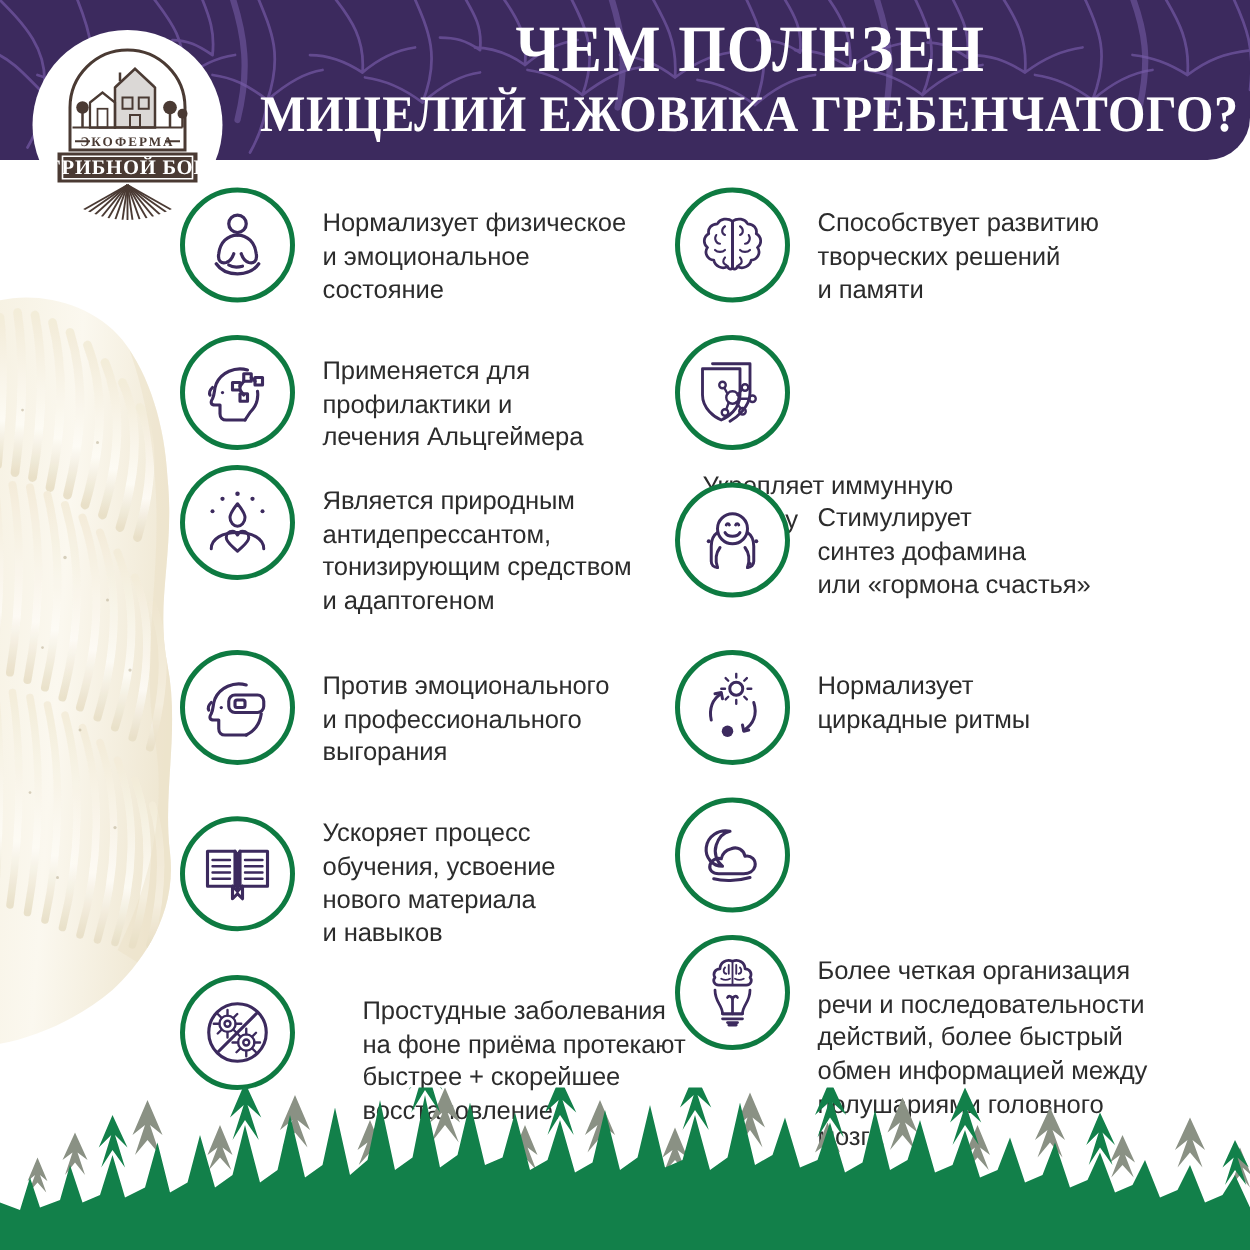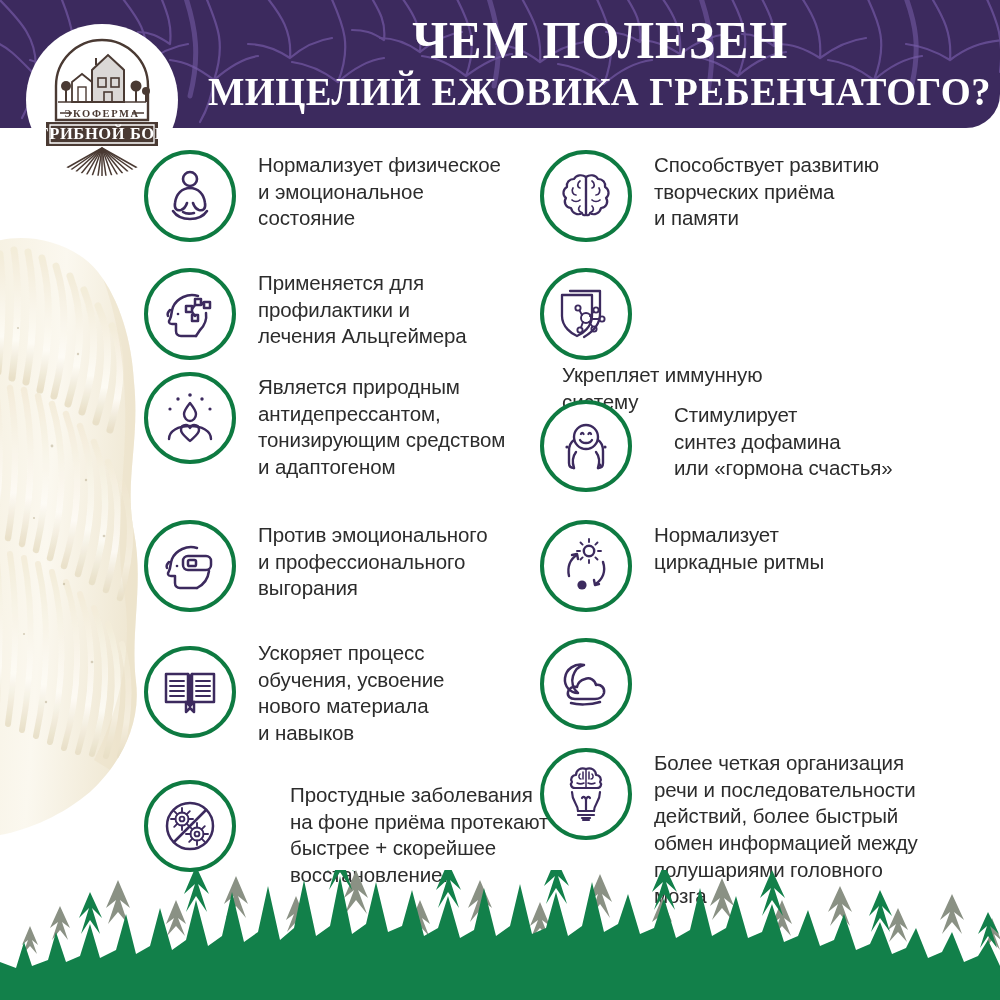--- a/index.html
+++ b/index.html
@@ -133,20 +133,21 @@
 
   .item-text {
     margin-left: 22px;
     font-size: 20.5px;
     line-height: 1.30;
     color: #2c2c2c;
     letter-spacing: -0.1px;
     font-family: "Liberation Sans", "DejaVu Sans", sans-serif;
     white-space: pre-line;
     padding-top: 2px;
+    margin-top: 14px;
   }
 
   
   #forest {
     position: absolute;
     left: 0; bottom: 0;
     width: 1000px; height: 130px;
     z-index: 5;
   }
 </style>
@@ -471,21 +472,21 @@
               <path d="M14,30 C16,32 20,32 22,30"></path>
               <path d="M22,36 C20,38 20,41 23,42"></path>
               <path d="M34,11 C37,13 37,17 34,18"></path>
               <path d="M41,18 C43,21 41,25 38,25"></path>
               <path d="M42,30 C40,32 36,32 34,30"></path>
               <path d="M34,36 C36,38 36,41 33,42"></path>
             </g>
           </svg>
         </div>
         <div class="item-text">Способствует развитию
-творческих приёма
+творческих решений
 и памяти</div>
       </div>
 
       <div class="item" style="top:140px;flex-direction:column;">
         <div class="badge">
           <svg width="56" height="56" viewBox="0 0 56 56" fill="none" stroke="#3c2a5e" stroke-width="2.3" stroke-linecap="round" stroke-linejoin="round">
             <path d="M8,9 L34,9 L34,30 C34,41 24,48 19,50 C14,48 4,41 4,30 L4,9 Z"></path>
             <path d="M12,5 L42,5 L42,28 C42,40 31,48 26,51"></path>
             <g stroke-width="1.9">
               <circle cx="28" cy="32" r="5"></circle>
@@ -496,21 +497,21 @@
               <circle cx="22" cy="44" r="2.6"></circle>
               <path d="M24,29 L21.5,24.4 M32,30 L35.6,25.6 M33,33 L41.4,33
                        M31,36 L34.6,40.8 M25,36 L23,41.5"></path>
             </g>
           </svg>
         </div>
         <div class="item-text">Укрепляет иммунную
 систему</div>
       </div>
 
-      <div class="item" style="top:272px;gap:20px;">
+      <div class="item" style="top:258px;">
         <div class="badge">
           <svg width="56" height="56" viewBox="0 0 56 56" fill="none" stroke="#3c2a5e" stroke-width="2.4" stroke-linecap="round" stroke-linejoin="round">
             <circle cx="28" cy="19" r="12"></circle>
             <g stroke-width="2.3">
               <path d="M23,16 C23.5,14.5 25,14.5 25.5,16"></path>
               <path d="M30.5,16 C31,14.5 32.5,14.5 33,16"></path>
               <path d="M22,22 C24,26 32,26 34,22"></path>
             </g>
             <path d="M16,22 C13,24 11,28 11,33 L11,45 C11,48 13,50 16,50"></path>
             <path d="M16,50 C14,44 15,38 18,34"></path>

